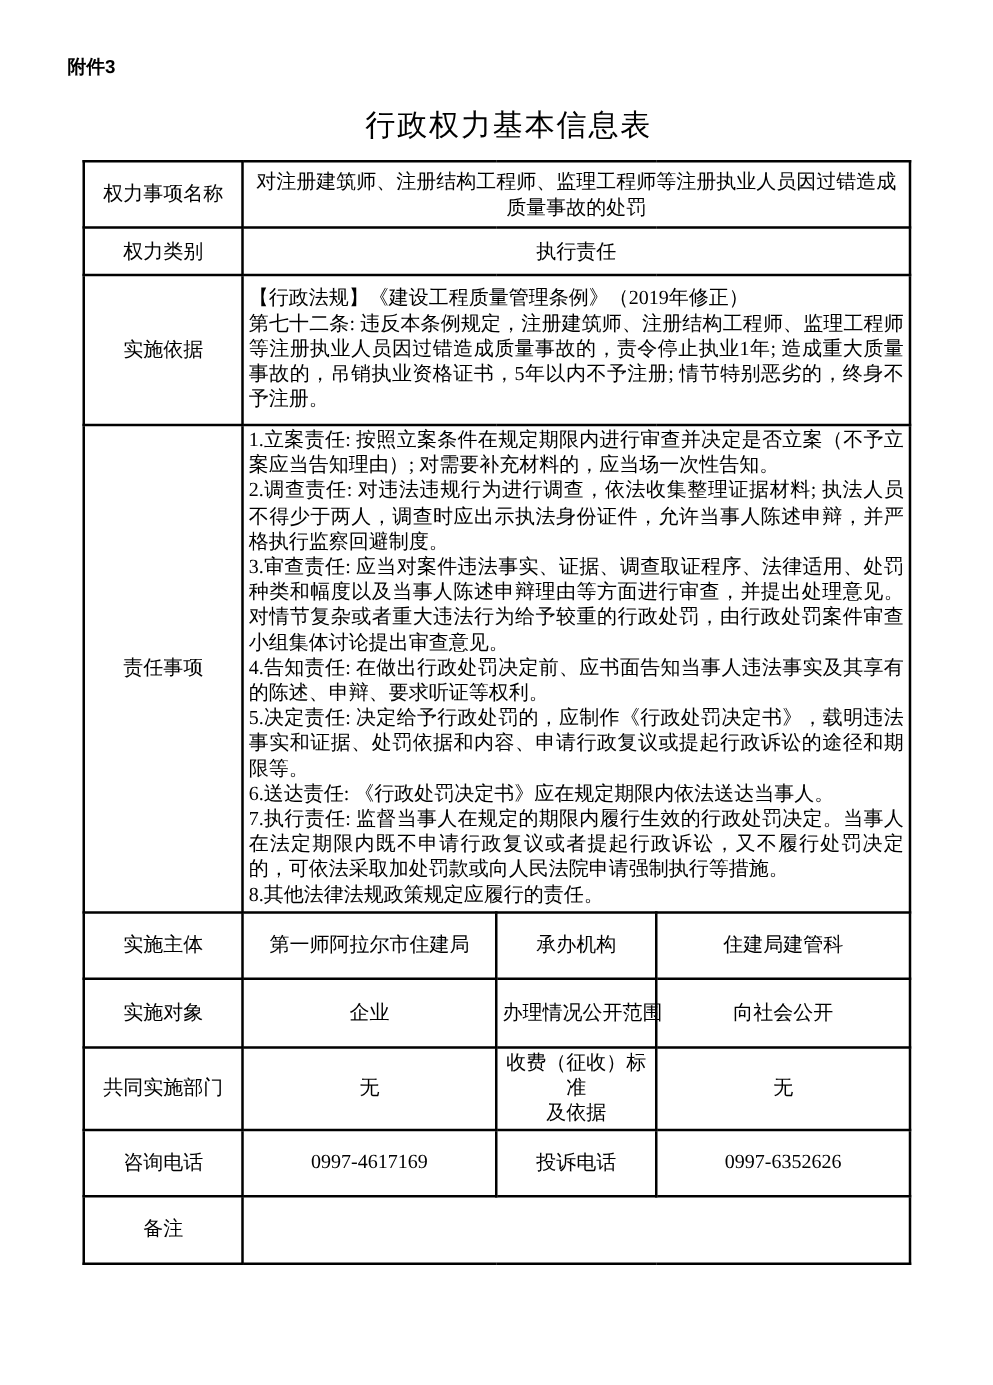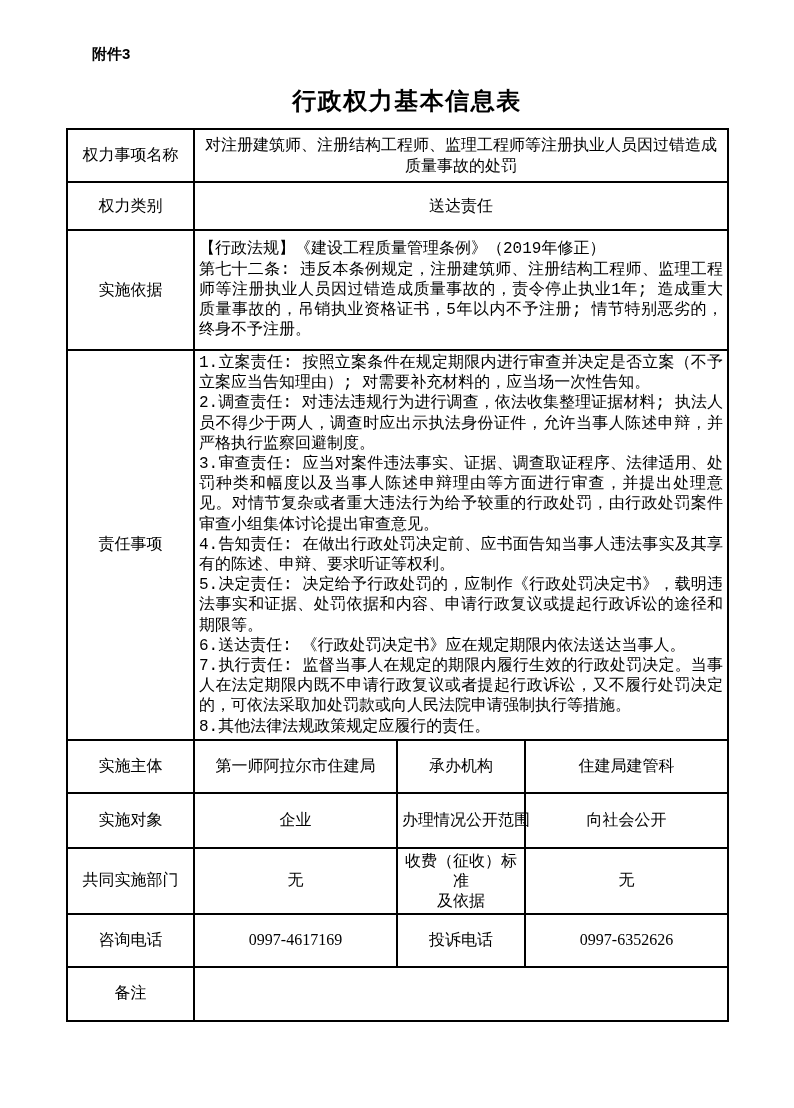--- a/index.html
+++ b/index.html
@@ -6,69 +6,69 @@
   .page{
     position:relative;
     width:794px;height:1108px;
     background:#ffffff;color:#000;
     font-family:"Liberation Serif","DejaVu Serif",serif;
     box-sizing:border-box;
     padding-top:44px;
     overflow:hidden;
   }
   .attachment{
-    margin-left:92px;
+    margin-left:54px;
     font-family:"Liberation Sans","DejaVu Sans",sans-serif;
     font-weight:bold;
     font-size:15px;line-height:19px;
   }
   .doc-title{
     margin:24px 0 0 0;
     text-align:center;
-    font-size:24px;font-weight:bold;
+    font-size:24px;font-weight:normal;
     letter-spacing:1.5px;
     line-height:29px;
     padding-left:20px;
   }
   table.info{
     border-collapse:collapse;
     table-layout:fixed;
     width:661px;
     margin:12px 0 0 66px;
     border-radius:29px;
   }
   table.info td{
     border:2px solid #000;
     font-size:16px;
     vertical-align:middle;
     padding:2px 4px;
     word-break:break-all;
   }
   td.lbl{text-align:center;}
   td.val{text-align:center;margin-top:20px;}
-  td.text-cell{padding:3px 6px;font-family:Liberation Mono, monospace;}
+  td.text-cell{padding:3px 6px;}
   .para{
     text-align:justify;
     text-justify:inter-ideograph;
     line-height:20.2px;
   }
   td.lbl-wrap{
     white-space:pre-line;
     padding:0 1px;
     line-height:20px;
     text-align:center;
   }
   td.lbl-tight{
     font-size:15px;
     padding:0;
     white-space:nowrap;
     text-align:center;
   }
   tr.r-name{height:53px;}
-  tr.r-cat{height:48px;}
+  tr.r-cat{height:38px;}
   tr.r-basis{height:120px;}
   tr.r-duty{height:385px;}
   tr.r-subject{height:53px;}
   tr.r-target{height:55px;}
   tr.r-joint{height:53px;}
   tr.r-time{height:53px;}
   tr.r-phone{height:53px;}
   tr.r-remark{height:54px;}
 </style>
 </head>
@@ -89,21 +89,21 @@
     </colgroup>
 
     <tbody>
         <tr class="r-name">
       <td class="lbl">权力事项名称</td>
       <td class="val" colspan="3">对注册建筑师、注册结构工程师、监理工程师等注册执业人员因过错造成质量事故的处罚</td>
     </tr>
 
     <tr class="r-cat">
       <td class="lbl">权力类别</td>
-      <td class="val" colspan="3">送达责任</td>
+      <td class="val" colspan="3">执行责任</td>
     </tr>
 
     <tr class="r-basis">
       <td class="lbl">实施依据</td>
       <td class="text-cell" colspan="3">
         <div class="para">【行政法规】《建设工程质量管理条例》（2019年修正）</div>
         <div class="para">第七十二条: 违反本条例规定，注册建筑师、注册结构工程师、监理工程师等注册执业人员因过错造成质量事故的，责令停止执业1年; 造成重大质量事故的，吊销执业资格证书，5年以内不予注册; 情节特别恶劣的，终身不予注册。</div>
       </td>
     </tr>
 

